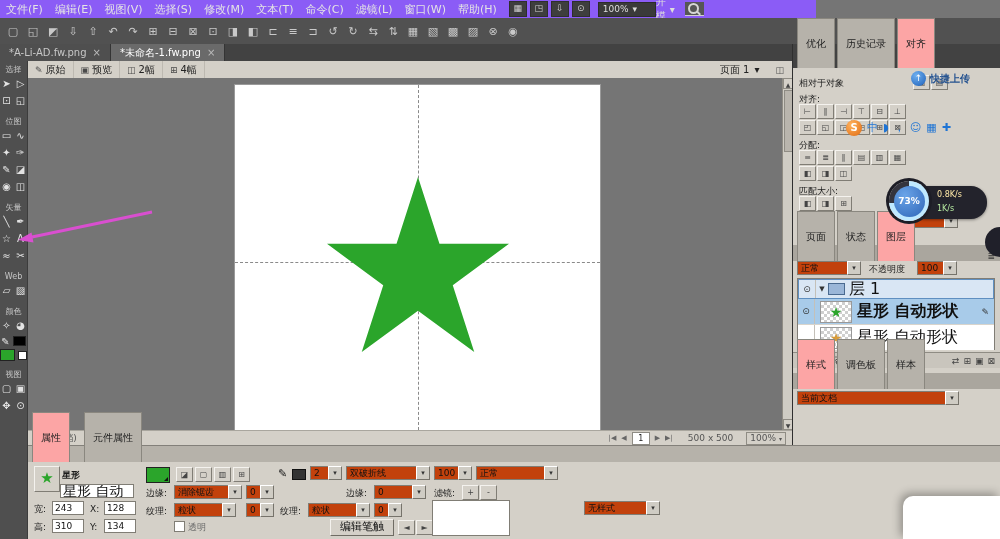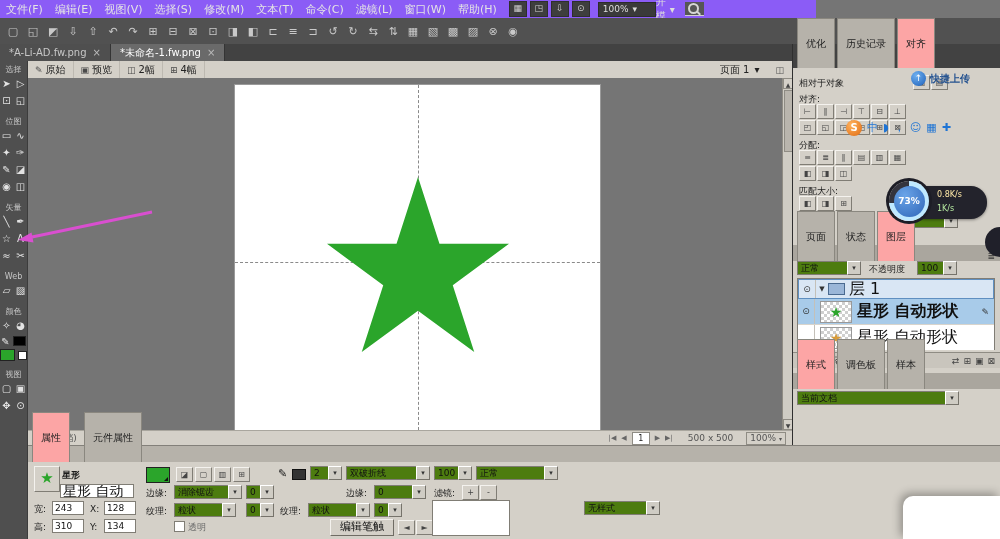--- a/index.html
+++ b/index.html
@@ -65,21 +65,21 @@
   .vthumb{position:absolute;left:1px;top:12px;width:8px;height:60px;background:#b9b5ad;border:1px solid #8f8c84}
   
   .statusbar{position:absolute;left:28px;top:430px;width:764px;height:15px;background:#d4d0c8;
              border-top:1px solid #a9a69e;display:flex;align-items:center;font-size:9px;color:#555;padding:0 6px;box-sizing:border-box;gap:5px}
   .sbbtn{color:#666;font-size:7px;cursor:pointer}
   .framebox{width:16px;height:11px;background:#fff;border:1px solid #8f8c84;text-align:center;line-height:11px;font-size:8px;color:#222}
   .sbzoom{display:flex;align-items:center;gap:3px;border:1px solid #8f8c84;background:#d4d0c8;height:11px;padding:0 3px;cursor:pointer}
   
   .lbl{font-size:9px;color:#1c1c1c;line-height:14px;white-space:nowrap}
   .dd{display:flex;height:14px;box-sizing:border-box}
-  .ddv{flex:1;background:#4d7c0f;border:1px solid #807d75;border-right:none;font-size:9px;padding:0 3px;
+  .ddv{flex:1;background:#c2410c;border:1px solid #807d75;border-right:none;font-size:9px;padding:0 3px;
        line-height:12px;color:#111;white-space:nowrap;overflow:hidden}
   .dda{width:12px;background:#cfccc4;border:1px solid;border-color:#fff #76736b #76736b #fff;
        font-size:7px;text-align:center;line-height:12px;color:#333;cursor:pointer}
   .num{background:#fff;border:1px solid #807d75;font-size:9px;line-height:12px;padding:0 2px;color:#111;
        height:14px;box-sizing:border-box;overflow:hidden}
   .mbtn{width:17px;height:15px;background:#d4d0c8;border:1px solid;border-color:#f4f2ee #807d75 #807d75 #f4f2ee;
         font-size:8px;line-height:13px;text-align:center;color:#444;box-sizing:border-box;cursor:pointer}
   .pushbtn{background:#d4d0c8;border:1px solid;border-color:#f4f2ee #6f6c64 #6f6c64 #f4f2ee;
            font-size:11px;text-align:center;color:#111;cursor:pointer}
   .chk{width:9px;height:9px;background:#fff;border:1px solid #807d75}

